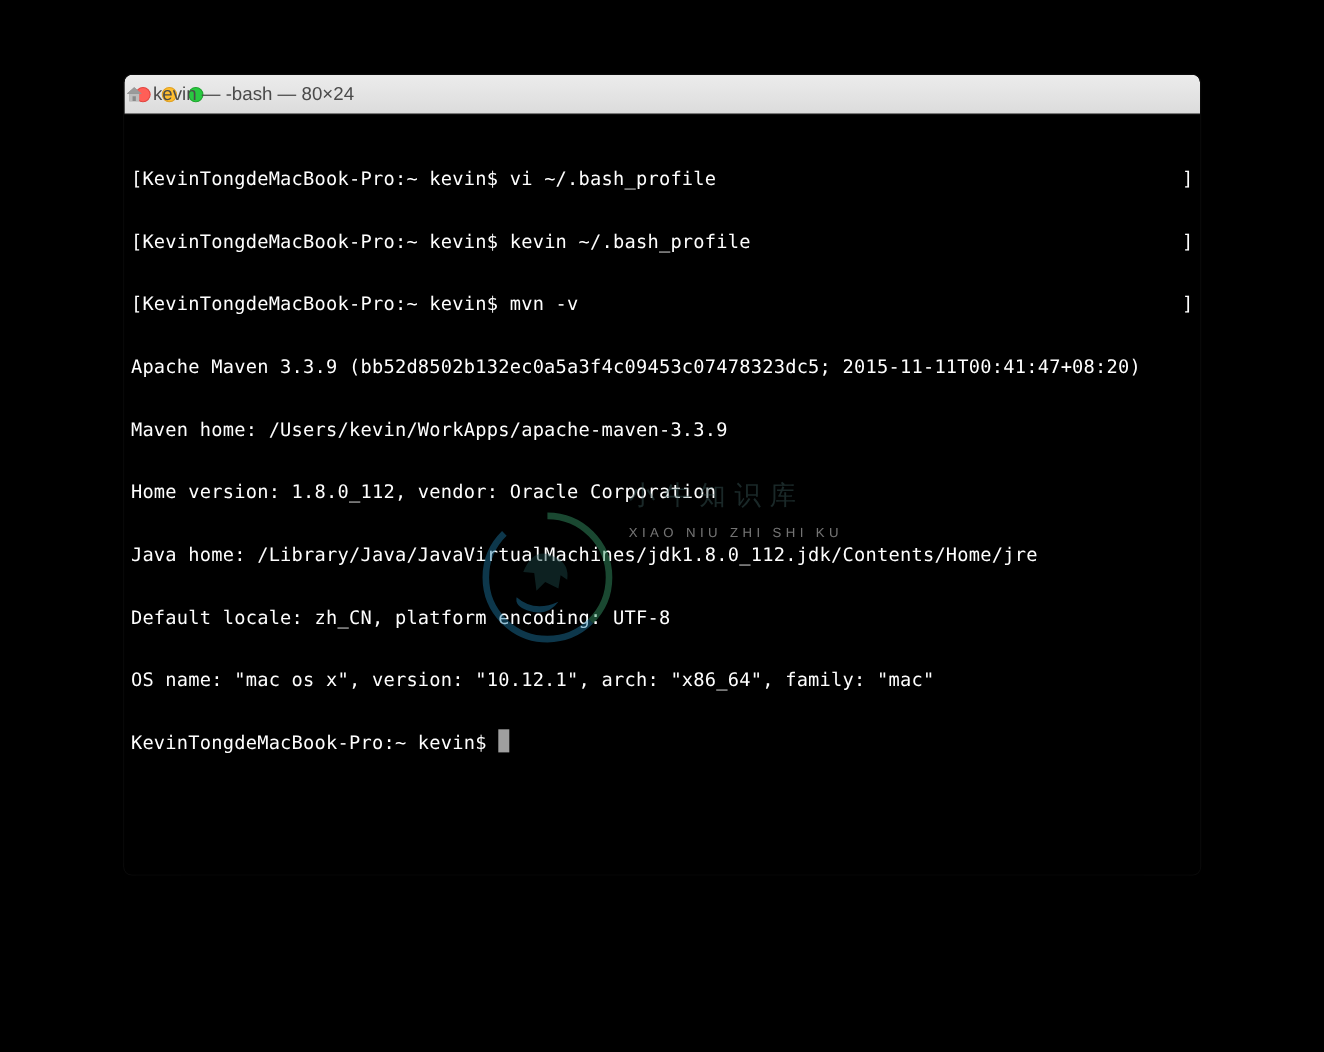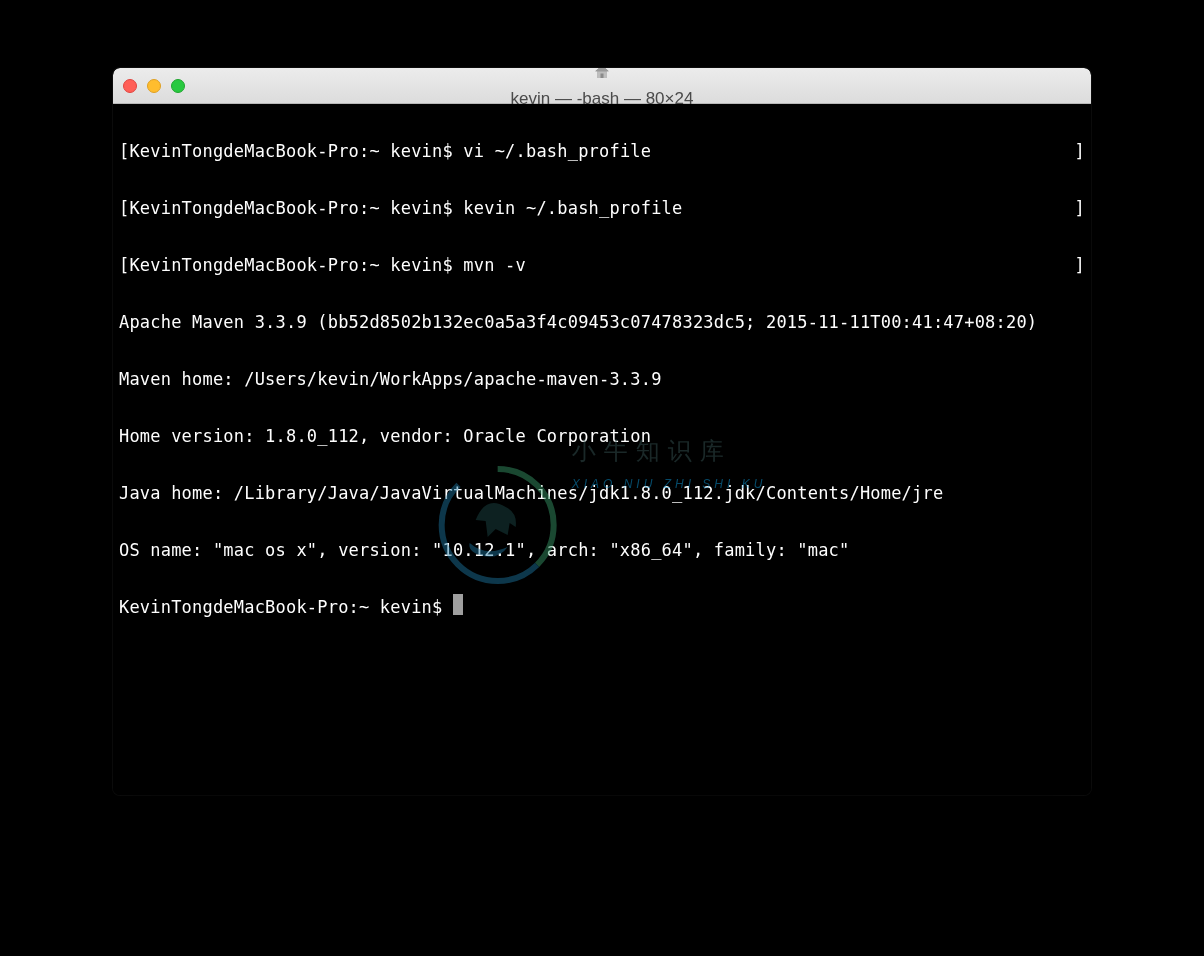--- a/index.html
+++ b/index.html
@@ -50,39 +50,38 @@
     .tl-minimize { background: #ffbd2e; border: 0.5px solid #dfa023; }
     .tl-zoom { background: #28c940; border: 0.5px solid #20a62f; }
     .title-center {
       position: absolute;
       left: 0;
       right: 0;
       display: flex;
       align-items: center;
       gap: 8px;
       pointer-events: none;
-      flex-direction: column;
     }
     .title-text {
       font-family: -apple-system, "Helvetica Neue", Arial, sans-serif;
       font-size: 17px;
       color: #4a4a4a;
       font-weight: 400;
     }
     .home-icon {
       width: 18px;
       height: 18px;
       display: inline-flex;
       align-items: center;
       justify-content: center;
     }
     .terminal-body {
       background: #000;
       color: #fefefe;
-      padding: 4px 6px;
+      padding: 16px 6px;
       font-size: 17px;
       line-height: 28.5px;
       height: calc(100% - 36px);
       overflow: hidden;
       white-space: pre-wrap;
       word-break: break-all;
       position: relative;
       font-weight: 500;
       letter-spacing: 0.2px;
     }
@@ -130,23 +129,22 @@
     .watermark-title {
       font-family: Liberation Sans, sans-serif;
       font-size: 24px;
       color: #3a5a5a;
       letter-spacing: 8px;
       font-weight: 400;
     }
     .watermark-sub {
       font-family: "Helvetica Neue", Arial, sans-serif;
       font-size: 12px;
-      color: #0ea5e9;
+      color: #ffffff;
       letter-spacing: 4px;
-      font-style: italic;
     }
   </style>
 </head>
 <body>
 
 <div class="window">
 
   <div class="title-bar">
     <div class="traffic-lights">
       <div class="traffic-light tl-close"></div>
@@ -167,20 +165,21 @@
   </div>
 
   <div class="terminal-body">
 <span class="line bracket-line"><span class="left"><span>[</span><span>KevinTongdeMacBook-Pro:~ kevin$</span> <span>vi ~/.bash_profile</span></span><span class="right">]</span></span>
 <span class="line bracket-line"><span class="left"><span>[</span><span>KevinTongdeMacBook-Pro:~ kevin$</span> <span>kevin ~/.bash_profile</span></span><span class="right">]</span></span>
 <span class="line bracket-line"><span class="left"><span>[</span><span>KevinTongdeMacBook-Pro:~ kevin$</span> <span>mvn -v</span></span><span class="right">]</span></span>
 <span class="line">Apache Maven 3.3.9 (bb52d8502b132ec0a5a3f4c09453c07478323dc5; 2015-11-11T00:41:47+08:20)</span>
 <span class="line">Maven home: /Users/kevin/WorkApps/apache-maven-3.3.9</span>
 <span class="line">Home version: 1.8.0_112, vendor: Oracle Corporation</span>
 <span class="line">Java home: /Library/Java/JavaVirtualMachines/jdk1.8.0_112.jdk/Contents/Home/jre</span>
+<span class="line">Default locale: zh_CN, platform encoding: UTF-8</span>
 <span class="line">OS name: "mac os x", version: "10.12.1", arch: "x86_64", family: "mac"</span>
 <span class="line"><span>KevinTongdeMacBook-Pro:~ kevin$</span> <span class="cursor"></span></span>
 
     <div class="watermark">
       <span class="watermark-logo">
         <svg viewBox="0 0 120 120" width="120" height="120">
           <circle cx="60" cy="60" r="56" fill="none" stroke="#3aa06e" stroke-width="6" stroke-dasharray="176 352" stroke-dashoffset="44" transform="rotate(-90 60 60)"></circle>
           <circle cx="60" cy="60" r="56" fill="none" stroke="#1e7aa6" stroke-width="6" stroke-dasharray="176 352" stroke-dashoffset="-132" transform="rotate(-90 60 60)"></circle>
           <path d="M 38 55 Q 48 30 68 42 Q 80 48 78 62 L 72 58 L 70 70 L 58 64 L 50 72 L 48 56 Z" fill="#1d4a4a"></path>
           <path d="M 32 78 Q 48 92 70 82 Q 60 96 42 90 Q 30 86 32 78 Z" fill="#1e7aa6"></path>

